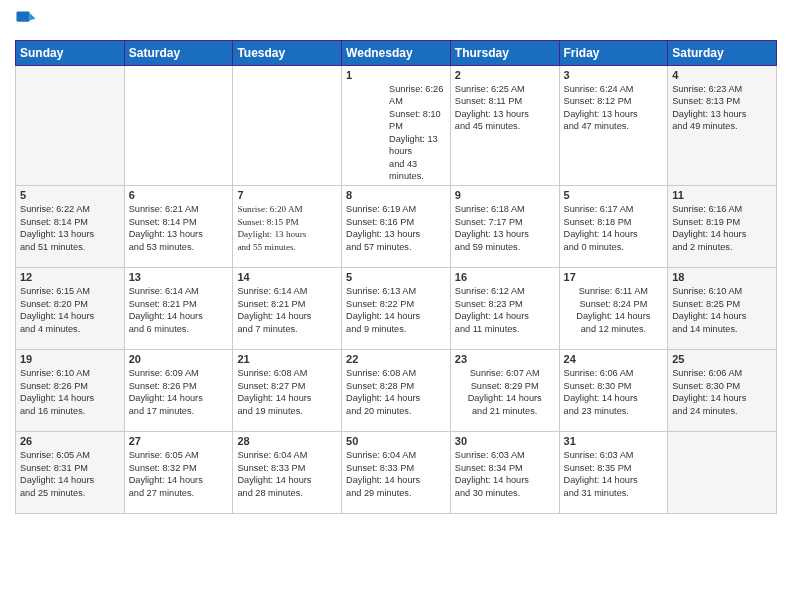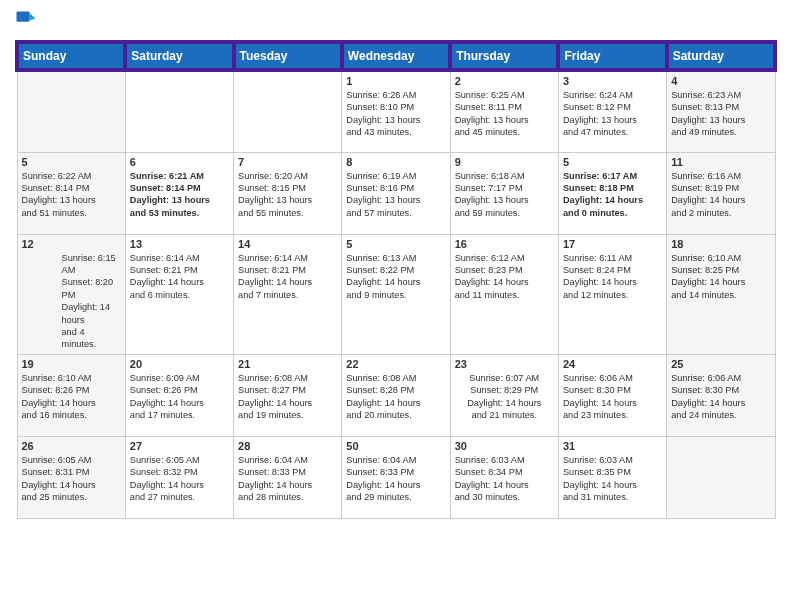--- a/index.html
+++ b/index.html
@@ -60,21 +60,21 @@
     }
     thead tr {
       background: #1a6dbf;
     }
     thead th {
       color: #fff;
       font-size: 12px;
       font-weight: bold;
       padding: 5px 4px;
       text-align: left;
-      border: 4px solid #4c1d95;
+      border: 1px solid #4c1d95;
     }
     tbody tr {
       border-bottom: 1px solid #ccc;
     }
     tbody td {
       border: 1px solid #ccc;
       vertical-align: top;
       padding: 3px 4px;
       font-size: 9.5px;
       color: #333;
@@ -130,21 +130,21 @@
           <th>Saturday</th>
         </tr>
     </thead>
     <tbody id="calendar-body">
     <tr>
           <td></td>
           <td></td>
           <td></td>
           <td>
             <span class="day-number">1</span>
-            <div class="day-info" style="white-space: pre-line;">Sunrise: 6:26 AM
+            <div class="day-info" style="white-space: pre-line; margin-left: 43px;">Sunrise: 6:26 AM
 Sunset: 8:10 PM
 Daylight: 13 hours
 and 43 minutes.</div>
           </td>
           <td>
             <span class="day-number">2</span>
             <div class="day-info" style="white-space: pre-line;">Sunrise: 6:25 AM
 Sunset: 8:11 PM
 Daylight: 13 hours
 and 45 minutes.</div>
@@ -167,65 +167,65 @@
         <tr>
           <td>
             <span class="day-number">5</span>
             <div class="day-info" style="white-space: pre-line;">Sunrise: 6:22 AM
 Sunset: 8:14 PM
 Daylight: 13 hours
 and 51 minutes.</div>
           </td>
           <td>
             <span class="day-number">6</span>
-            <div class="day-info" style="white-space: pre-line; font-weight: bold;">Sunrise: 6:21 AM
+            <div class="day-info" style="white-space: pre-line;">Sunrise: 6:21 AM
 Sunset: 8:14 PM
 Daylight: 13 hours
 and 53 minutes.</div>
           </td>
           <td>
             <span class="day-number">7</span>
-            <div class="day-info" style="white-space: pre-line;">Sunrise: 6:20 AM
+            <div class="day-info" style="white-space: pre-line; font-family: Liberation Serif, serif;">Sunrise: 6:20 AM
 Sunset: 8:15 PM
 Daylight: 13 hours
 and 55 minutes.</div>
           </td>
           <td>
             <span class="day-number">8</span>
             <div class="day-info" style="white-space: pre-line;">Sunrise: 6:19 AM
 Sunset: 8:16 PM
 Daylight: 13 hours
 and 57 minutes.</div>
           </td>
           <td>
             <span class="day-number">9</span>
             <div class="day-info" style="white-space: pre-line;">Sunrise: 6:18 AM
 Sunset: 7:17 PM
 Daylight: 13 hours
 and 59 minutes.</div>
           </td>
           <td>
             <span class="day-number">5</span>
-            <div class="day-info" style="white-space: pre-line; font-weight: bold;">Sunrise: 6:17 AM
+            <div class="day-info" style="white-space: pre-line;">Sunrise: 6:17 AM
 Sunset: 8:18 PM
 Daylight: 14 hours
 and 0 minutes.</div>
           </td>
           <td>
             <span class="day-number">11</span>
             <div class="day-info" style="white-space: pre-line;">Sunrise: 6:16 AM
 Sunset: 8:19 PM
 Daylight: 14 hours
 and 2 minutes.</div>
           </td>
         </tr>
         <tr>
           <td>
             <span class="day-number">12</span>
-            <div class="day-info" style="white-space: pre-line; margin-left: 40px;">Sunrise: 6:15 AM
+            <div class="day-info" style="white-space: pre-line;">Sunrise: 6:15 AM
 Sunset: 8:20 PM
 Daylight: 14 hours
 and 4 minutes.</div>
           </td>
           <td>
             <span class="day-number">13</span>
             <div class="day-info" style="white-space: pre-line;">Sunrise: 6:14 AM
 Sunset: 8:21 PM
 Daylight: 14 hours
 and 6 minutes.</div>
@@ -246,21 +246,21 @@
           </td>
           <td>
             <span class="day-number">16</span>
             <div class="day-info" style="white-space: pre-line;">Sunrise: 6:12 AM
 Sunset: 8:23 PM
 Daylight: 14 hours
 and 11 minutes.</div>
           </td>
           <td>
             <span class="day-number">17</span>
-            <div class="day-info" style="white-space: pre-line;">Sunrise: 6:11 AM
+            <div class="day-info" style="white-space: pre-line; text-align: center;">Sunrise: 6:11 AM
 Sunset: 8:24 PM
 Daylight: 14 hours
 and 12 minutes.</div>
           </td>
           <td>
             <span class="day-number">18</span>
             <div class="day-info" style="white-space: pre-line;">Sunrise: 6:10 AM
 Sunset: 8:25 PM
 Daylight: 14 hours
 and 14 minutes.</div>

